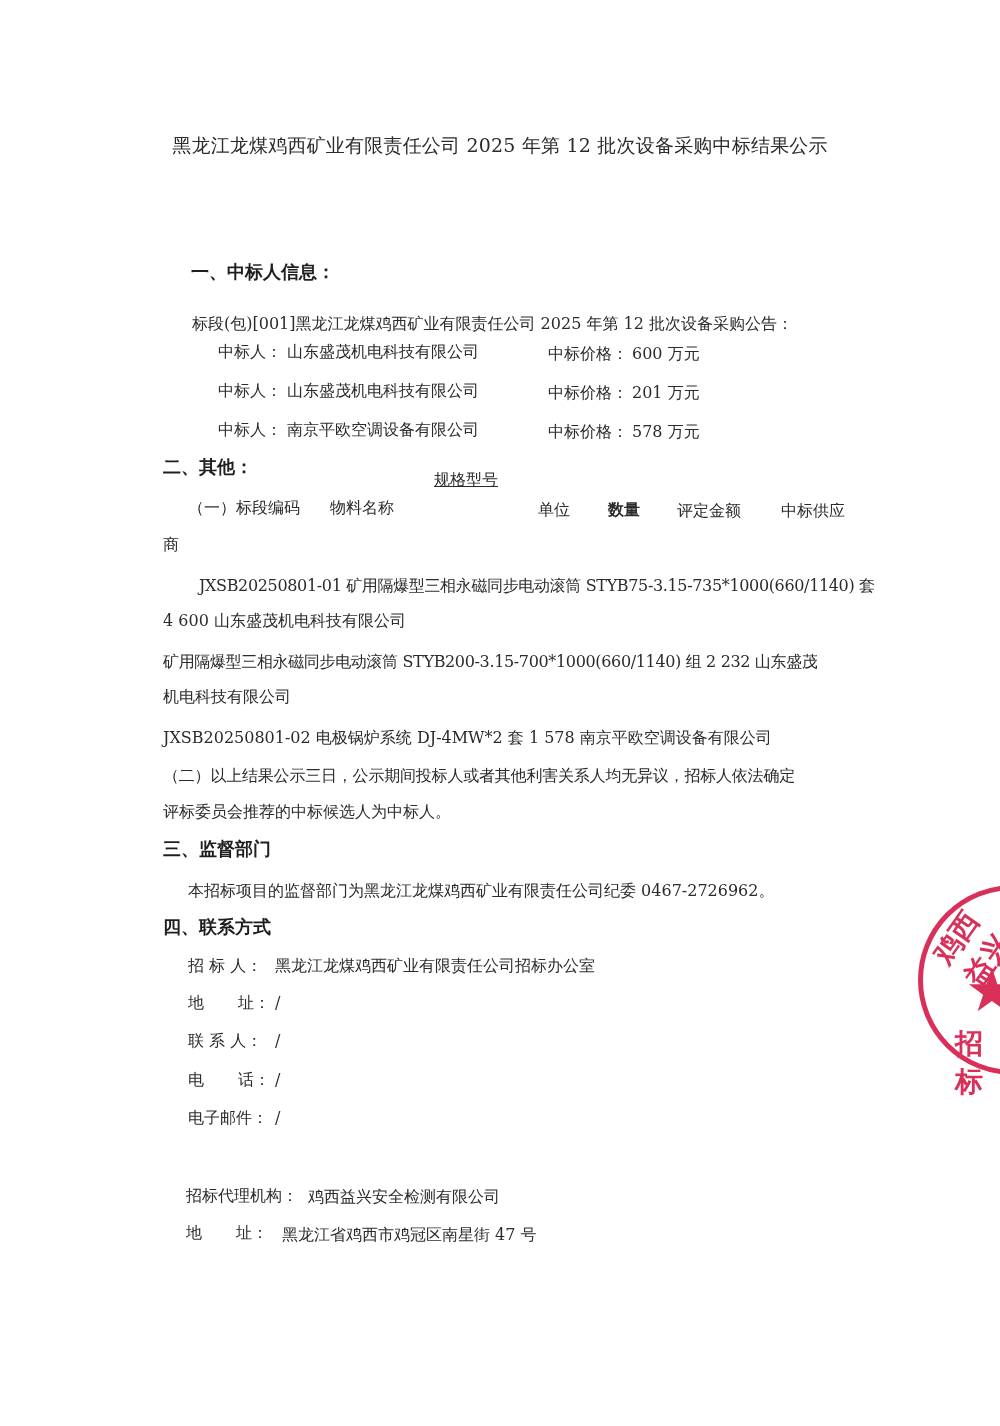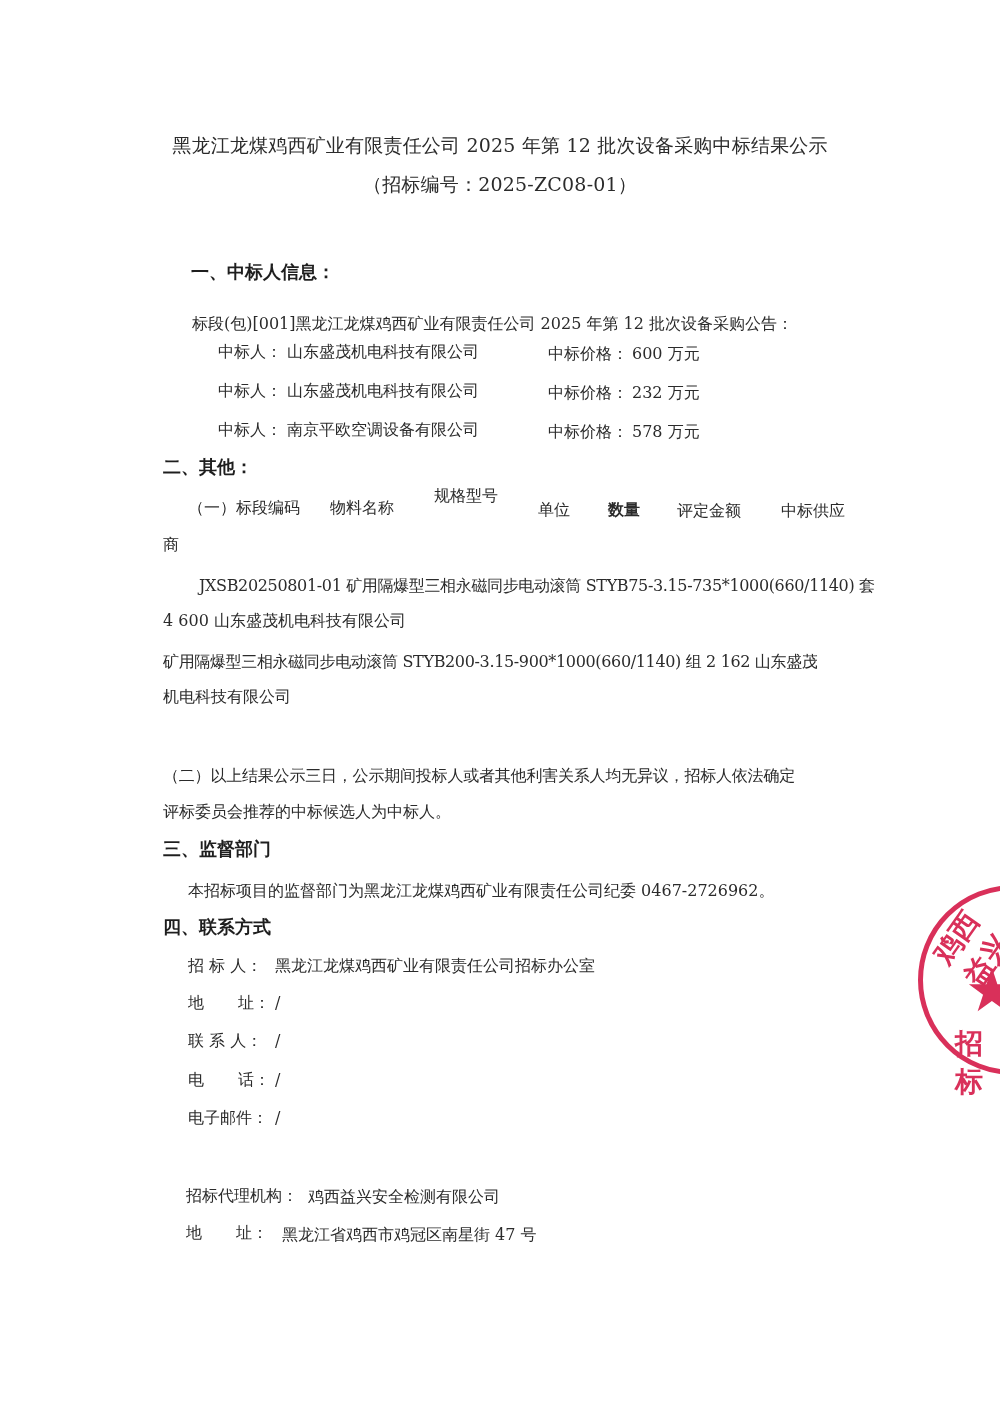--- a/index.html
+++ b/index.html
@@ -17,55 +17,55 @@
     }
     .seal-text { position: absolute; color: #d9305a; font-family: "DejaVu Sans", sans-serif; font-size: 28px; font-weight: bold; }
     .seal-star { position: absolute; left: 965px; top: 960px; color: #d9305a; font-size: 60px; line-height: 60px; }
   </style>
 </head>
 <body>
 
 <div class="page">
 
   <div class="t title" style="top:135px;">黑龙江龙煤鸡西矿业有限责任公司 2025 年第 12 批次设备采购中标结果公示</div>
-  <div class="t title" style="top:174px;">（招标编号：2025-ZC08-01）</div>
 
   <div class="t h" style="left:163px; top:262px;margin-left:28px;">一、中标人信息：</div>
   <div class="t" style="left:192px; top:314px;">标段(包)[001]黑龙江龙煤鸡西矿业有限责任公司 2025 年第 12 批次设备采购公告：</div>
 
   <div class="t" style="left:218px; top:342px;">中标人：</div>
   <div class="t" style="left:287px; top:342px;">山东盛茂机电科技有限公司</div>
   <div class="t" style="left:548px; top:344px;">中标价格：</div>
   <div class="t" style="left:632px; top:344px;">600 万元</div>
 
   <div class="t" style="left:218px; top:381px;">中标人：</div>
   <div class="t" style="left:287px; top:381px;">山东盛茂机电科技有限公司</div>
   <div class="t" style="left:548px; top:383px;">中标价格：</div>
-  <div class="t" style="left:632px; top:383px;">232 万元</div>
+  <div class="t" style="left:632px; top:383px;">201 万元</div>
 
   <div class="t" style="left:218px; top:420px;">中标人：</div>
   <div class="t" style="left:287px; top:420px;">南京平欧空调设备有限公司</div>
   <div class="t" style="left:548px; top:422px;">中标价格：</div>
   <div class="t" style="left:632px; top:422px;">578 万元</div>
 
   <div class="t h" style="left:163px; top:458px;font-family:Liberation Mono, monospace;">二、其他：</div>
 
   <div class="t" style="left:188px; top:498px;">（一）标段编码</div>
   <div class="t" style="left:330px; top:498px;">物料名称</div>
-  <div class="t" style="left:434px; top:486px;">规格型号</div>
+  <div class="t" style="left:434px; top:470px;text-decoration:underline;">规格型号</div>
   <div class="t" style="left:538px; top:500px;">单位</div>
   <div class="t" style="left:608px; top:500px;font-weight:bold;">数量</div>
   <div class="t" style="left:677px; top:501px;">评定金额</div>
   <div class="t" style="left:781px; top:501px;">中标供应</div>
   <div class="t" style="left:163px; top:535px;">商</div>
 
   <div class="t" style="left:163px; top:576px; letter-spacing:-0.35px;margin-left:36px;">JXSB20250801-01 矿用隔爆型三相永磁同步电动滚筒 STYB75-3.15-735*1000(660/1140) 套</div>
   <div class="t" style="left:163px; top:611px;">4 600 山东盛茂机电科技有限公司</div>
-  <div class="t" style="left:163px; top:652px; letter-spacing:-0.35px;">矿用隔爆型三相永磁同步电动滚筒 STYB200-3.15-900*1000(660/1140) 组 2 162 山东盛茂</div>
+  <div class="t" style="left:163px; top:652px; letter-spacing:-0.35px;">矿用隔爆型三相永磁同步电动滚筒 STYB200-3.15-700*1000(660/1140) 组 2 232 山东盛茂</div>
   <div class="t" style="left:163px; top:687px;">机电科技有限公司</div>
+  <div class="t" style="left:163px; top:728px;">JXSB20250801-02 电极锅炉系统 DJ-4MW*2 套 1 578 南京平欧空调设备有限公司</div>
 
   <div class="t" style="left:163px; top:766px; letter-spacing:-0.2px;">（二）以上结果公示三日，公示期间投标人或者其他利害关系人均无异议，招标人依法确定</div>
   <div class="t" style="left:163px; top:802px;">评标委员会推荐的中标候选人为中标人。</div>
 
   <div class="t h" style="left:163px; top:839px;text-align:right;">三、监督部门</div>
   <div class="t" style="left:188px; top:881px;">本招标项目的监督部门为黑龙江龙煤鸡西矿业有限责任公司纪委 0467-2726962。</div>
 
   <div class="t h" style="left:163px; top:917px;">四、联系方式</div>
 
   <div class="t" style="left:188px; top:956px; white-space:pre;">招 标 人：</div>

